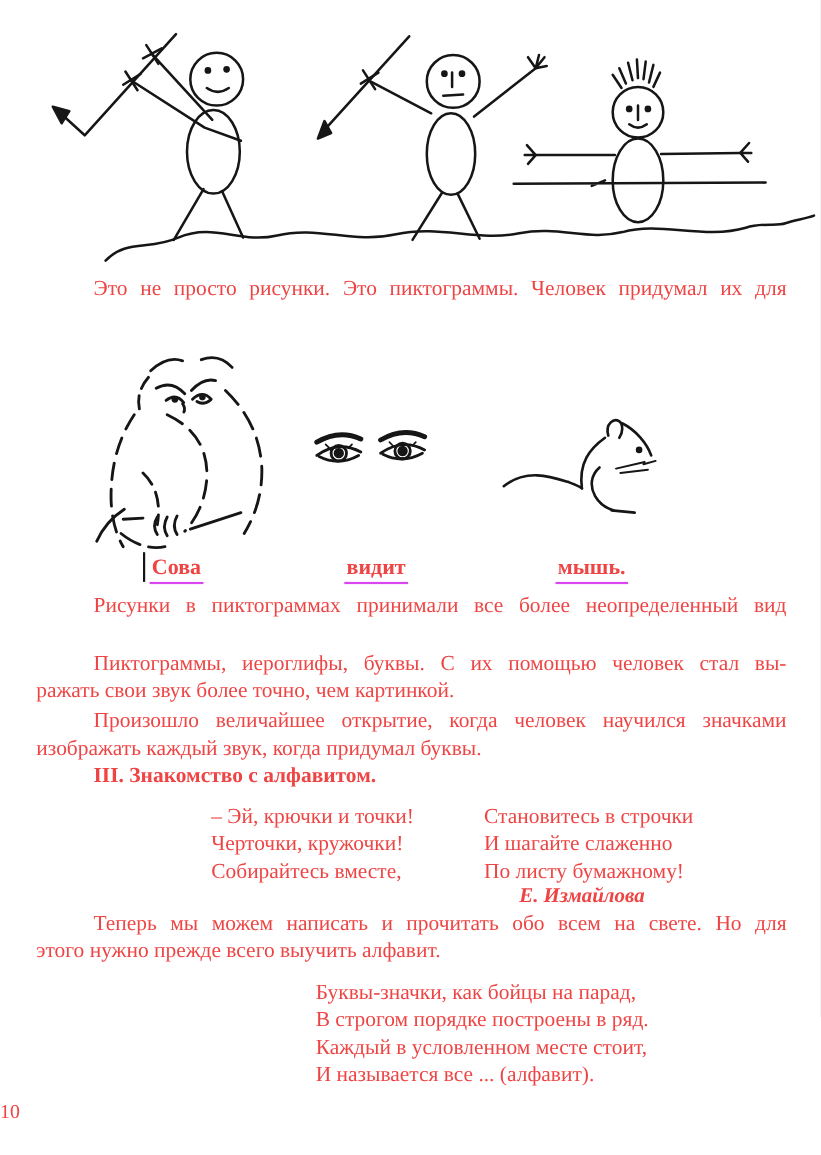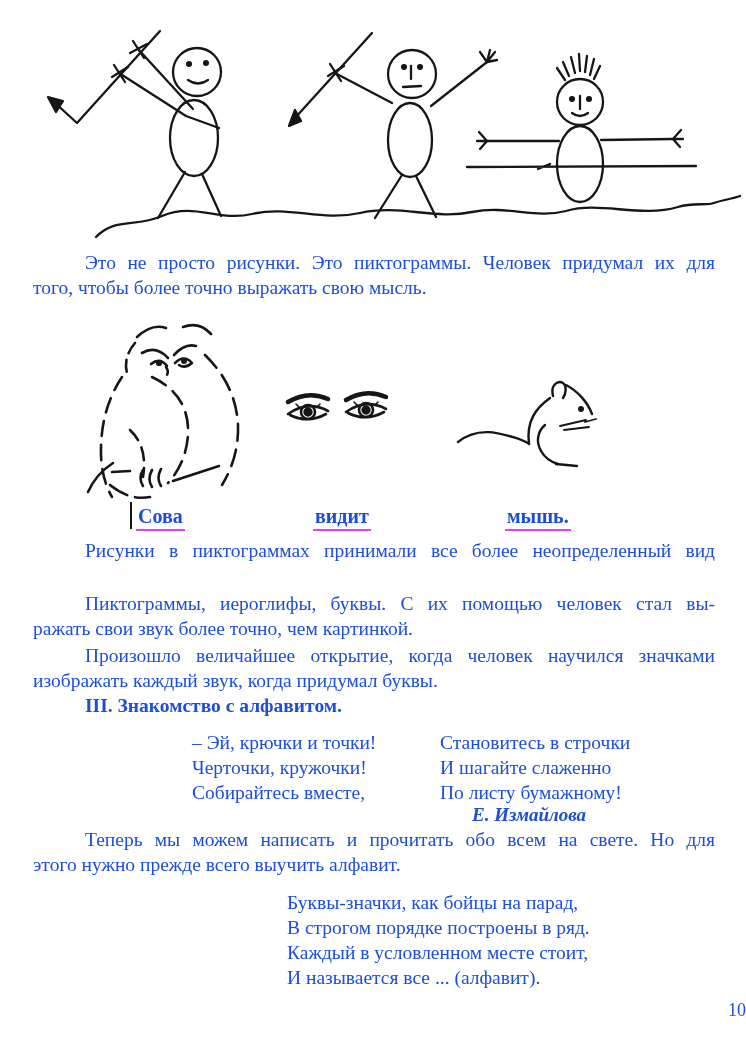--- a/index.html
+++ b/index.html
@@ -1,34 +1,34 @@
 <!DOCTYPE html>
 <html><head>
 <meta charset="utf-8">
 <style>
   html,body { margin:0; padding:0; background:#e8e8e8; }
   .page {
     position:relative; width:746px; height:1050px; margin:0 auto;
     background:#ffffff; overflow:hidden;
-    font-family:"Liberation Serif", serif; color:#1d4ed8;
+    font-family:"Liberation Serif", serif; color:#ef4444;
   }
   .abs { position:absolute; }
   svg { display:block; }
   .para { position:absolute; left:33px; width:682px; }
   .pline { font-size:19.5px; line-height:25px; }
   .just { text-align:justify; text-align-last:justify; }
   .indent { padding-left:52px; }
   .caption { position:absolute; font-size:20px; font-weight:bold;
              border-bottom:2px solid #d946ef; padding:0 2px 1px 2px; }
   .cap-bar { position:absolute; width:2px; background:#141414; }
   .heading { position:absolute; left:33px; width:682px; font-size:19.5px;
              font-weight:bold; padding-left:52px; box-sizing:border-box; }
   .poem-line { font-size:19.5px; line-height:25px;margin-left:47px; }
   .author { position:absolute; font-size:19px; font-style:italic;font-weight:bold; }
-  .pagenum { position:absolute; left:0; width:746px; text-align:right;
+  .pagenum { position:absolute; left:0; width:746px; text-align:left;
              font-size:18px; }
 </style>
 </head>
 <body>
 
 <div class="page">
 
   <svg class="abs" style="left:0;top:0" width="746" height="250" viewBox="0 0 746 250">
     <g stroke="#161616" stroke-width="2.3" fill="none" stroke-linecap="round" stroke-linejoin="round">
 
@@ -74,21 +74,20 @@
         <path d="M673,139 L681,130 M673,139 L683,139 M673,139 L680,147"></path>
         <path d="M467,167 L696,166 M538,169 L550,164"></path>
       </g>
 
       <path d="M96,237 C115,217 135,228 162,216 C195,202 218,222 252,214 C290,205 320,222 360,213 C400,204 434,220 472,212 C508,205 534,219 566,211 C600,201 640,218 678,207 C694,202 706,206 714,203 C722,200 732,199 740,196"></path>
     </g>
   </svg>
 
   <div class="para" style="top:250px">
     <div class="pline just indent">Это не просто рисунки. Это пиктограммы. Человек придумал их для</div>
-    <div class="pline">того, чтобы более точно выражать свою мысль.</div>
   </div>
 
   <svg class="abs" style="left:0;top:315px" width="746" height="200" viewBox="0 0 746 200">
     <g stroke="#161616" stroke-width="2.6" fill="none" stroke-linecap="round" stroke-linejoin="round">
 
       <g>
         <path d="M137,22 Q152,8 166,13"></path>
         <path d="M183,12 Q199,6 211,19"></path>
         <path d="M142,38 Q156,30 168,43"></path>
         <path d="M174,40 Q185,28 196,31"></path>

